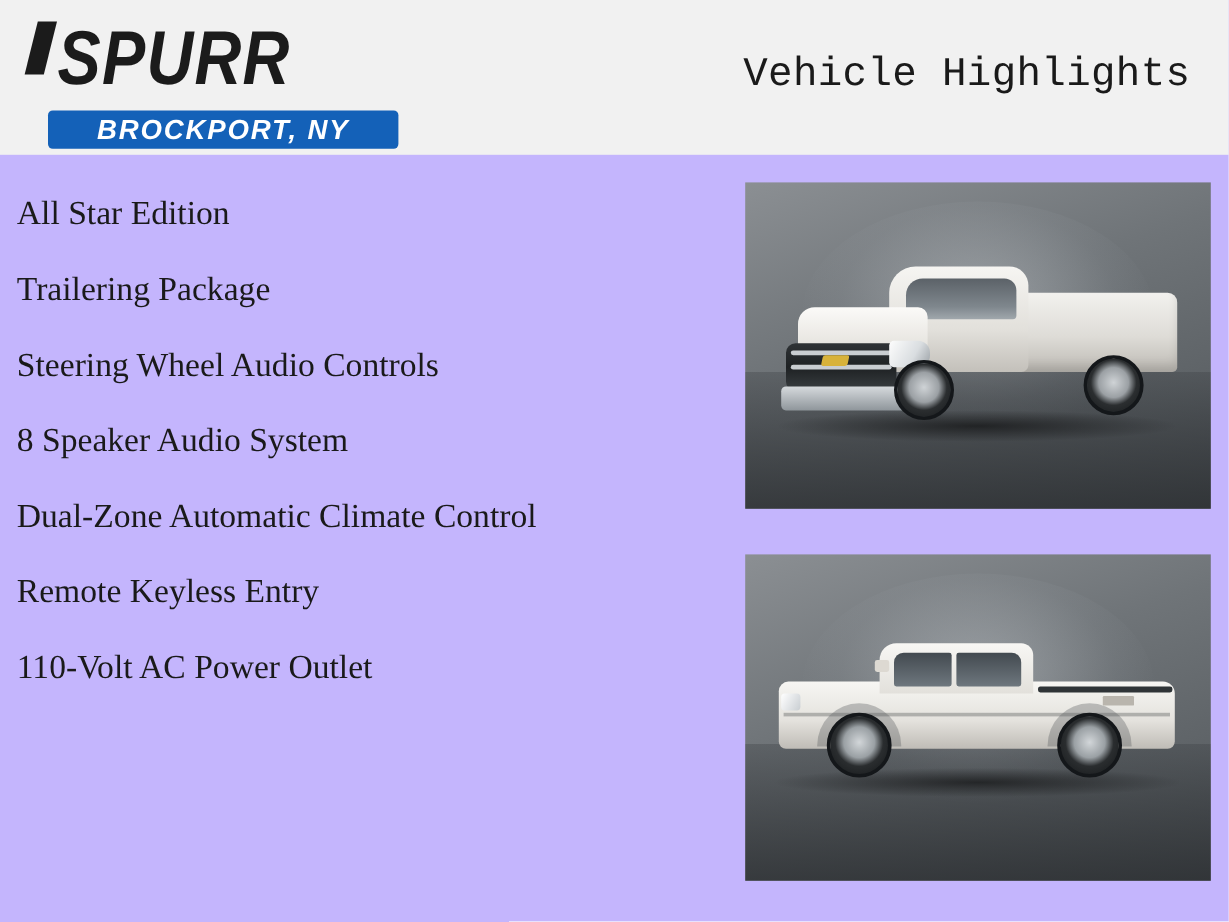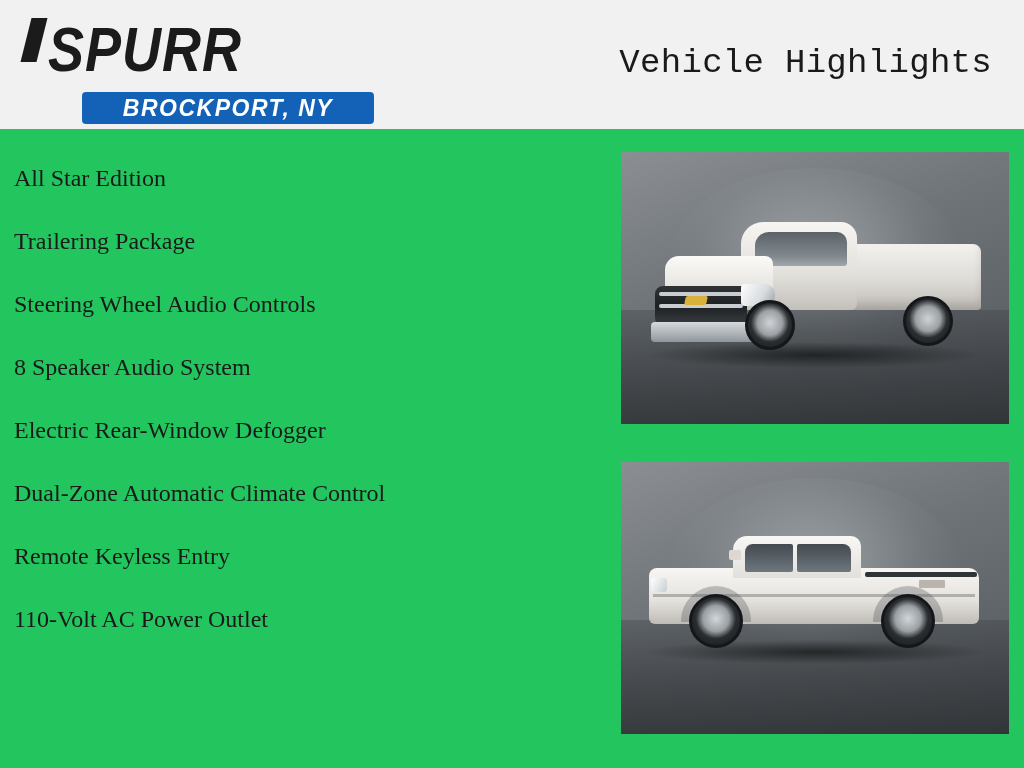--- a/index.html
+++ b/index.html
@@ -9,21 +9,21 @@
     height: 768px;
     background: #ffffff;
     font-family: "Liberation Serif", serif;
     overflow: hidden;
   }
 
   .page {
     position: relative;
     width: 1024px;
     height: 768px;
-    background: #22c55e;
+    background: #c4b5fd;
   }
 
   
   .header {
     position: absolute;
     left: 0;
     top: 0;
     width: 1024px;
     height: 129px;
     background: #f1f1f1;
@@ -69,21 +69,20 @@
   }
 
   .logo-bar {
     position: absolute;
     left: 18px;
     top: 78px;
     width: 292px;
     height: 32px;
     background: #1461b8;
     border-radius: 4px;
-    margin-left: 42px;
   }
 
   .logo-sub {
     position: absolute;
     left: 0;
     top: 0;
     width: 292px;
     height: 32px;
     line-height: 32px;
     text-align: center;
@@ -119,21 +118,21 @@
     left: 14px;
     top: 18px;
     width: 580px;
     margin: 0;
     padding: 0;
     list-style: none;
   }
 
   .highlight-item {
     font-family: "Liberation Serif", serif;
-    font-size: 24px;
+    font-size: 28px;
     color: #1a1a1a;
     line-height: 63px;
     height: 63px;
     white-space: nowrap;
   }
 
   
   .photo {
     position: absolute;
     left: 621px;
@@ -426,21 +425,20 @@
     <div class="header-title">Vehicle Highlights</div>
   </div>
 
   <div class="content">
 
     <ul class="highlights">
       <li class="highlight-item">All Star Edition</li>
       <li class="highlight-item">Trailering Package</li>
       <li class="highlight-item">Steering Wheel Audio Controls</li>
       <li class="highlight-item">8 Speaker Audio System</li>
-      <li class="highlight-item">Electric Rear-Window Defogger</li>
       <li class="highlight-item">Dual-Zone Automatic Climate Control</li>
       <li class="highlight-item">Remote Keyless Entry</li>
       <li class="highlight-item">110-Volt AC Power Outlet</li>
     </ul>
 
     <div class="photo photo-1">
       <div class="glow"></div>
       <div class="floor"></div>
       <div class="truck1">
         <div class="shadow"></div>

